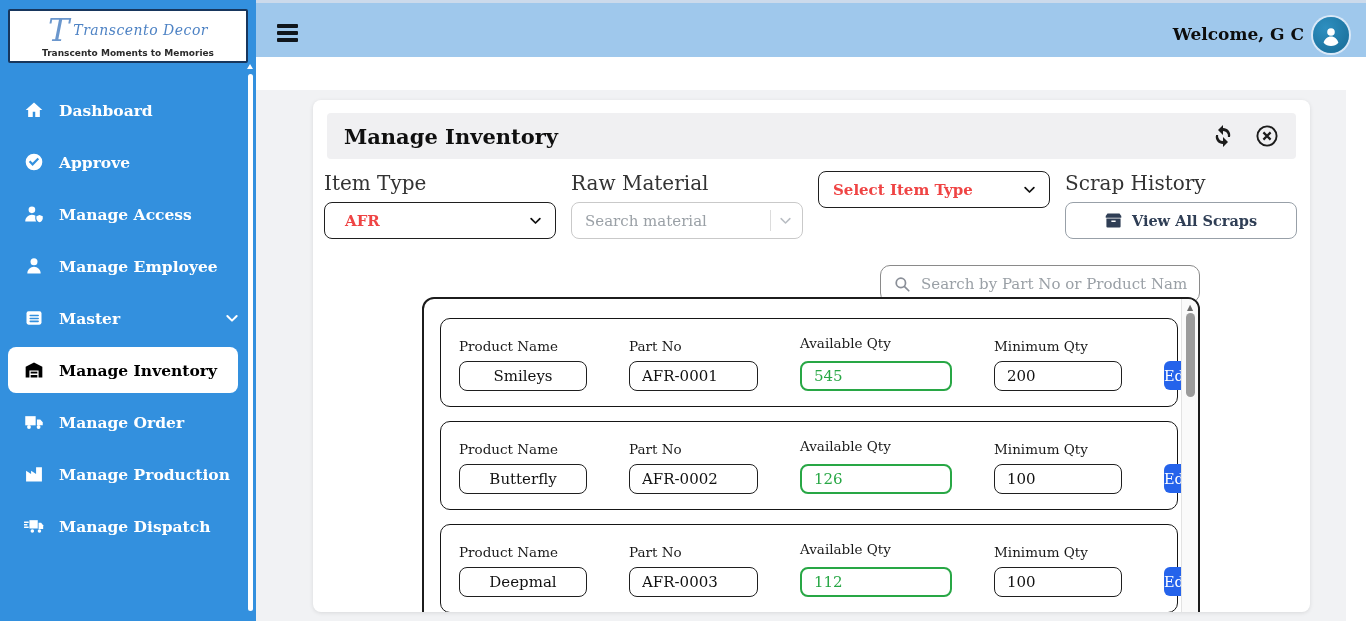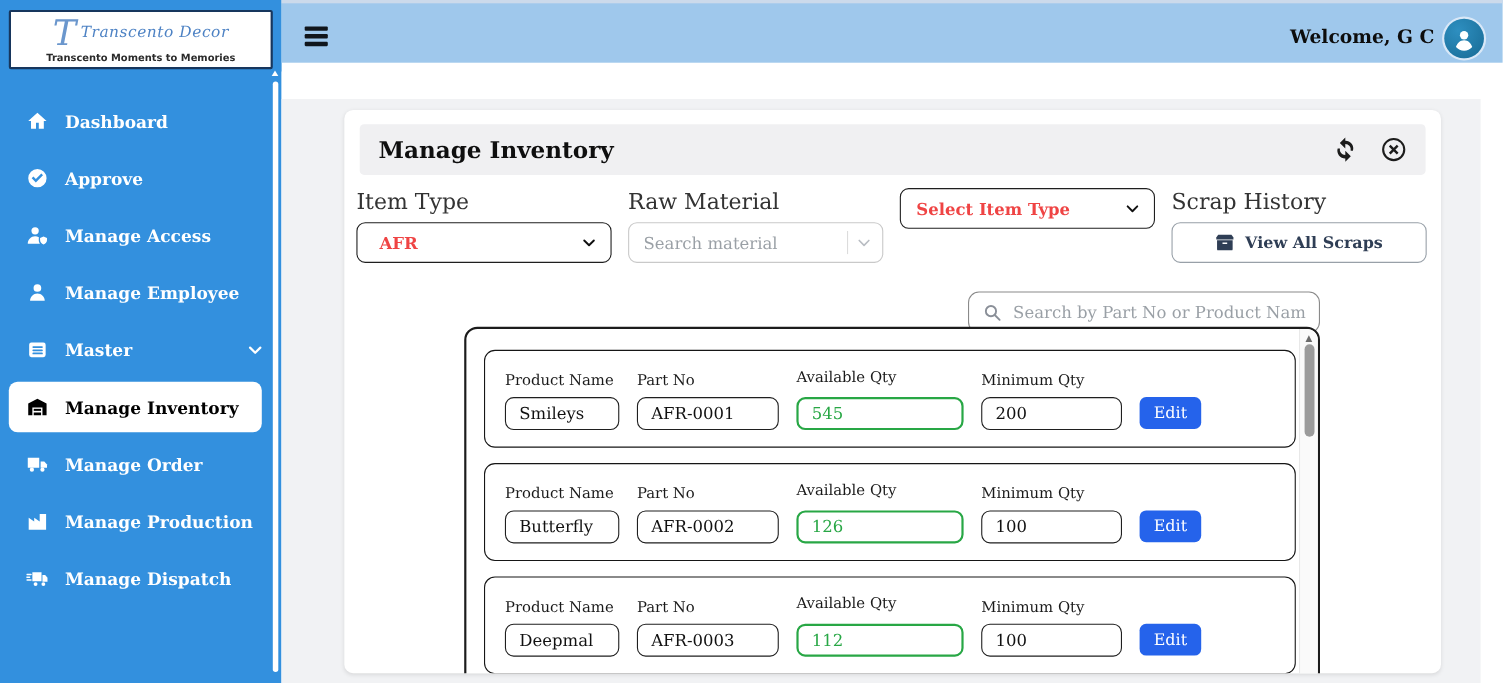--- a/index.html
+++ b/index.html
@@ -82,27 +82,27 @@
                 display:flex; align-items:center; padding:0 12px; gap:10px; color:#8a8f98; }
   .search-box svg { width:18px; height:18px; flex:0 0 18px; }
   .search-box input { border:none; outline:none; flex:1; min-width:0; font-family:inherit;
                       font-size:15px; color:#333; background:transparent; }
   .search-box input::placeholder { color:#9aa0a6; }
 
   .list-container { position:absolute; left:109px; top:197px; width:778px; height:346px;
                     border:2px solid #1c1c1c; border-radius:12px; background:#fff; }
   .rows-wrap { position:absolute; left:0; top:0; right:17px; bottom:0; padding:19px 0 0 16px; overflow:hidden; }
   .inv-row { width:738px; border:1.6px solid #161616; border-radius:10px; background:#fff;
-             display:flex; align-items:flex-end; padding:13px 18px 15px; margin-bottom:14px; height:89px; }
+             display:flex; align-items:flex-end; padding:13px 18px 15px; margin-bottom:14px; height:89px;gap:26px; }
   .fgroup { display:flex; flex-direction:column; gap:7px; margin-right:16px; }
   .fgroup .rlabel { font-size:13.5px; color:#1a1a1a; }
   .fgroup .rlabel.raise { position:relative; top:-3px; }
   .fgroup input { height:30px; border:1.6px solid #1f1f1f; border-radius:8px; padding:0 12px;
                   font-family:inherit; font-size:15px; color:#111; outline:none; }
-  .in-product { width:104px; }
+  .in-product { width:128px;text-align:center; }
   .in-part { width:129px; }
   .in-avail { width:152px; border:2px solid var(--qty-green,#28a745) !important;
               color:var(--qty-green,#28a745) !important; }
   .in-min { width:128px; }
   .edit-btn { height:29px; width:56px; background:var(--edit-blue,#2563eb); color:#fff; border:none;
               border-radius:6px; font-family:inherit; font-size:14.5px; cursor:pointer; margin-bottom:1px; }
 
   .list-sb { position:absolute; top:0; right:0; bottom:0; width:17px; background:#fafafa;
              border-left:1px solid #e3e3e3; border-radius:0 10px 10px 0; }
   .list-sb .sb-up, .list-sb .sb-down { position:absolute; left:0; width:100%; text-align:center;

